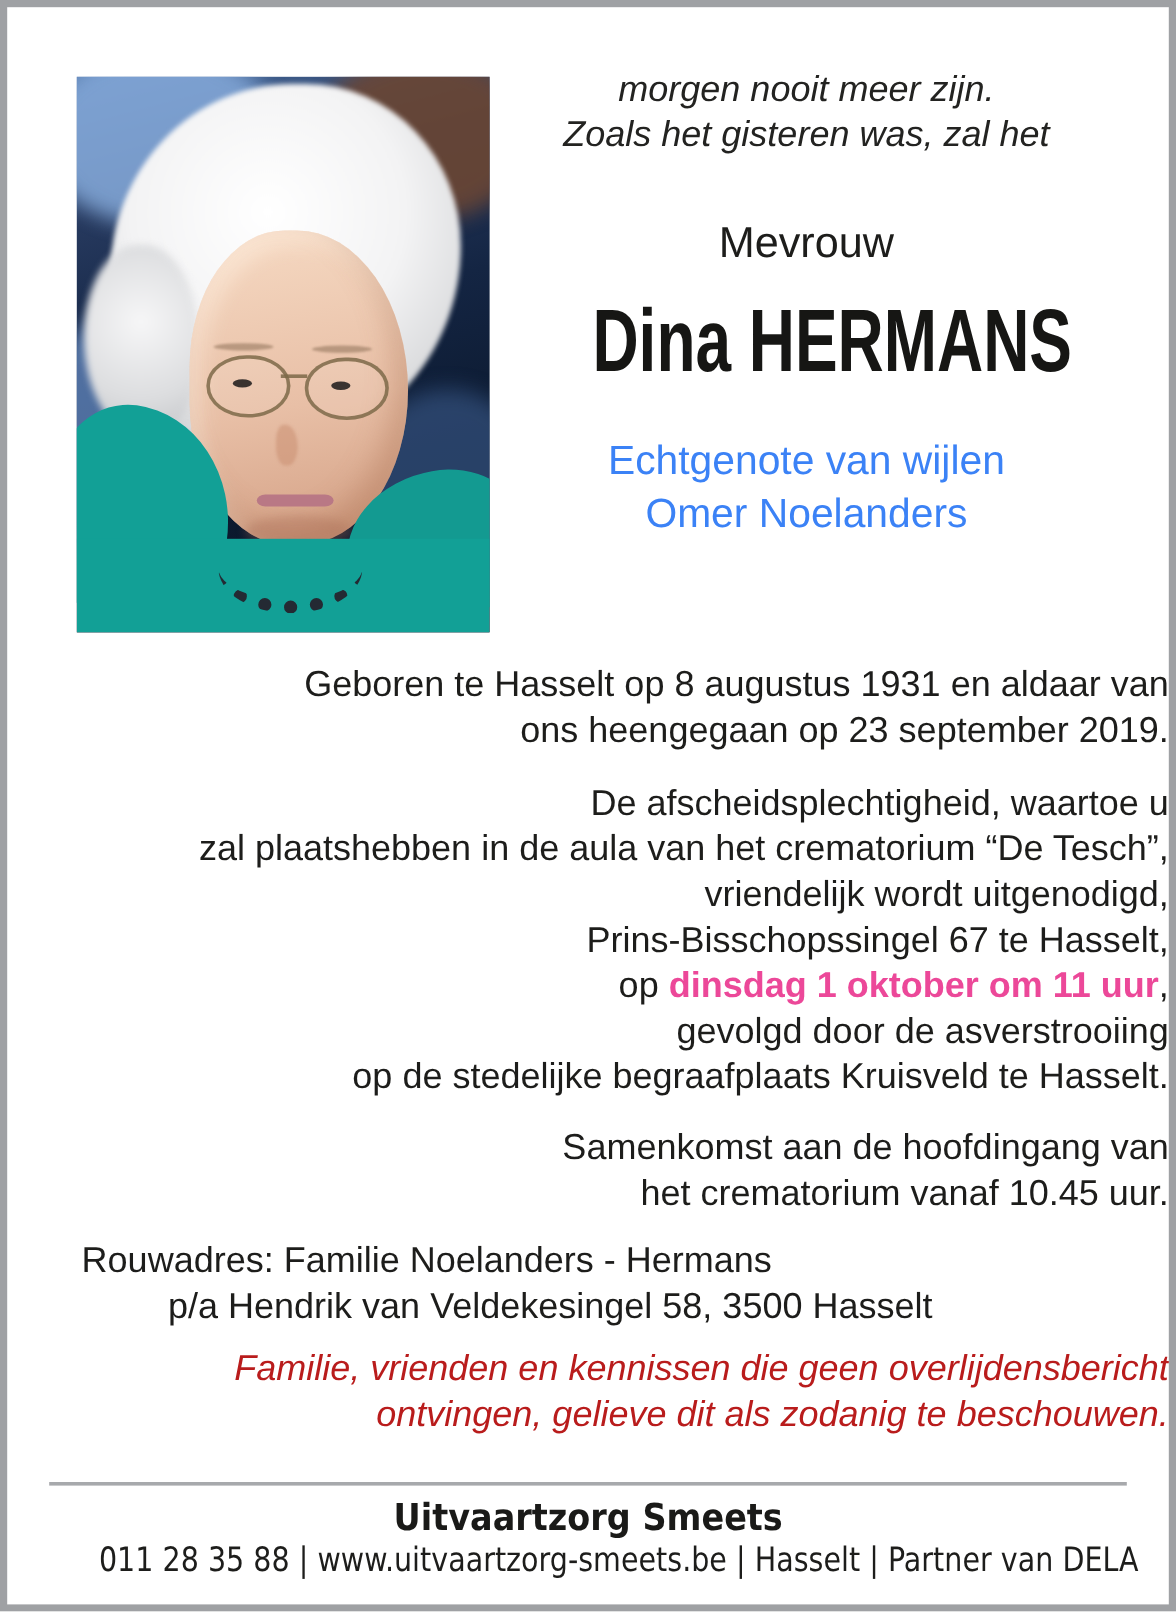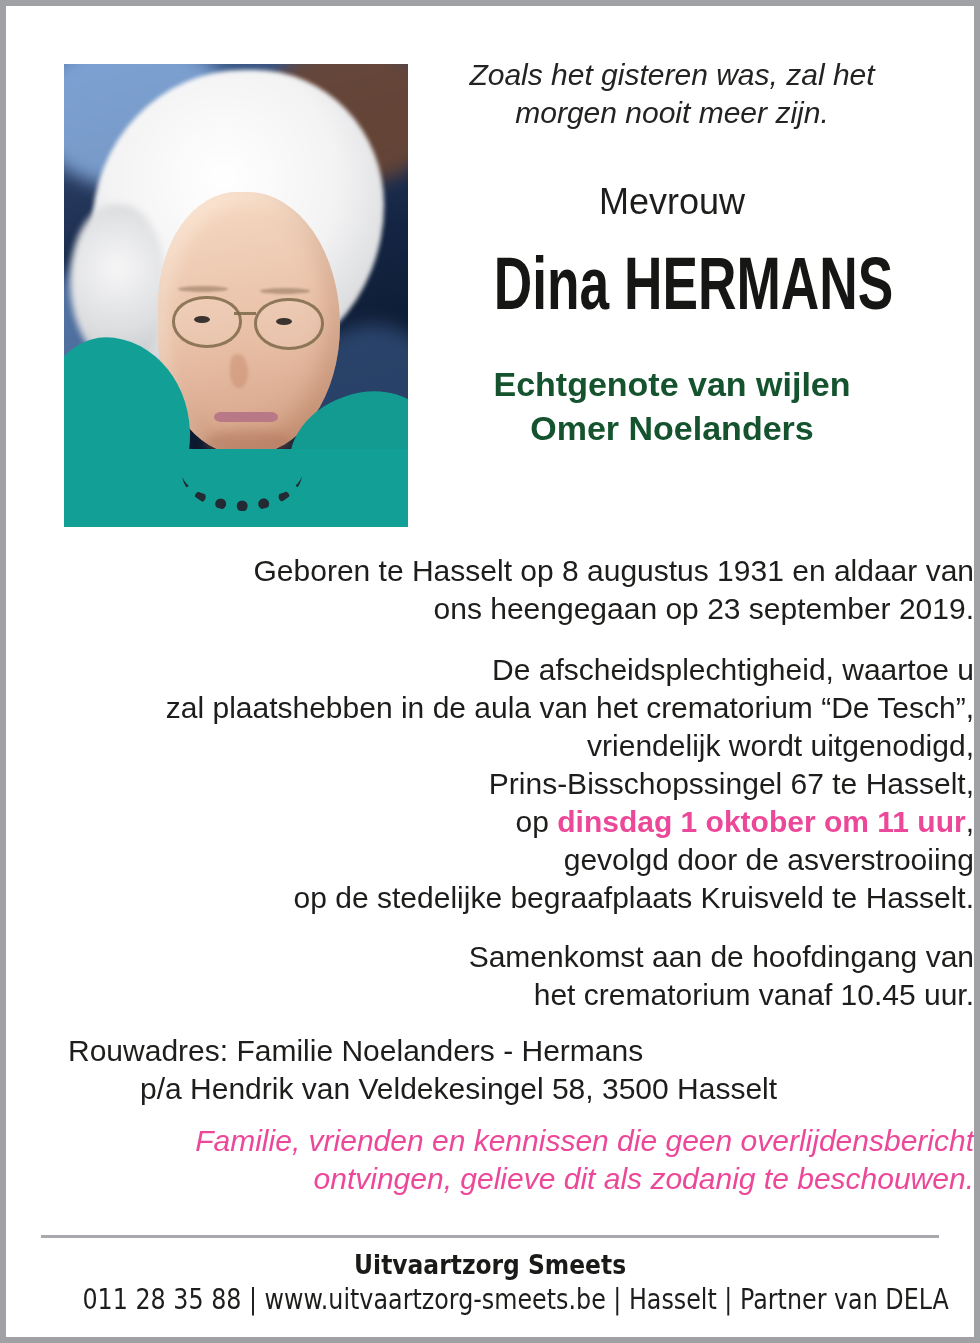--- a/index.html
+++ b/index.html
@@ -68,35 +68,35 @@
   .earring{position:absolute;width:12px;height:24px;background:#8a5a3a;border-radius:45%;}
   .earring.l{left:84px;top:330px;}
   .earring.r{left:292px;top:344px;}
 
   
   .right-col{position:absolute;left:410px;width:512px;text-align:center;}
   .epigraph{top:50px;font-style:italic;font-size:30px;line-height:38px;color:#232321;}
   .salutation{top:176px;font-size:36px;line-height:40px;}
   .name-block{top:238px;line-height:80px;white-space:nowrap;}
   .name-block .condense{display:inline-block;font-weight:bold;font-size:74px;letter-spacing:0;transform:scaleX(.72);transform-origin:50% 50%;color:#161614;}
-  .spouse{top:356px;font-weight:bold;font-size:34px;line-height:44px;color:#14532d;}
+  .spouse{top:356px;font-weight:normal;font-size:34px;line-height:44px;color:#3b82f6;}
 
   .centered{position:absolute;left:0;right:0;text-align:right;font-size:30px;line-height:38px;}
   .p-birth{top:546px;}
   .p-cere{top:645px;}
   .p-gather{top:932px;}
-  .p-notice{top:1116px;font-style:italic;color:#ec4899;}
+  .p-notice{top:1116px;font-style:italic;color:#b91c1c;}
   .bold-inline{font-weight:bold;color:#ec4899;}
 
   .rouwadres{position:absolute;left:62px;top:1026px;font-size:30px;line-height:38px;text-align:left;}
   .rouwadres .line2{margin-left:72px;}
 
   .rule{position:absolute;left:35px;right:35px;top:1229px;height:3px;background:#a7a9ac;}
 
-  .footer-company{position:absolute;left:0;right:0;top:1241px;text-align:center;font-size:26px;line-height:36px;font-family:"DejaVu Sans",sans-serif;font-weight:bold;color:#1a1a18;}
+  .footer-company{position:absolute;left:0;right:0;top:1241px;text-align:center;font-size:31px;line-height:36px;font-family:"DejaVu Sans",sans-serif;font-weight:bold;color:#1a1a18;}
   .footer-company .condense{display:inline-block;transform:scaleX(.9);transform-origin:50% 50%;}
   .footer-contact{position:absolute;left:0;right:0;top:1277px;text-align:left;font-size:28px;line-height:34px;font-family:"DejaVu Sans",sans-serif;color:#1d1d1b;white-space:nowrap;}
   .footer-contact .condense{display:inline-block;transform:scaleX(.85);transform-origin:50% 50%;}
 </style>
 </head>
 <body>
 
 <div class="page">
 
   <div class="photo" title="Portret van een oudere dame met wit haar, bril en groene top">
@@ -119,22 +119,22 @@
     <div class="chin-sh"></div>
     <div class="earring l"></div>
     <div class="earring r"></div>
     <div class="teal-l"></div>
     <div class="teal-r"></div>
     <div class="teal-top"></div>
     <div class="necklace"></div>
   </div>
 
   <div class="right-col epigraph">
+    <div>morgen nooit meer zijn.</div>
     <div>Zoals het gisteren was, zal het</div>
-    <div>morgen nooit meer zijn.</div>
   </div>
 
   <div class="right-col salutation">Mevrouw</div>
 
   <div class="right-col name-block">
     <span class="condense">Dina HERMANS</span>
   </div>
 
   <div class="right-col spouse">
     <div>Echtgenote van wijlen</div>

